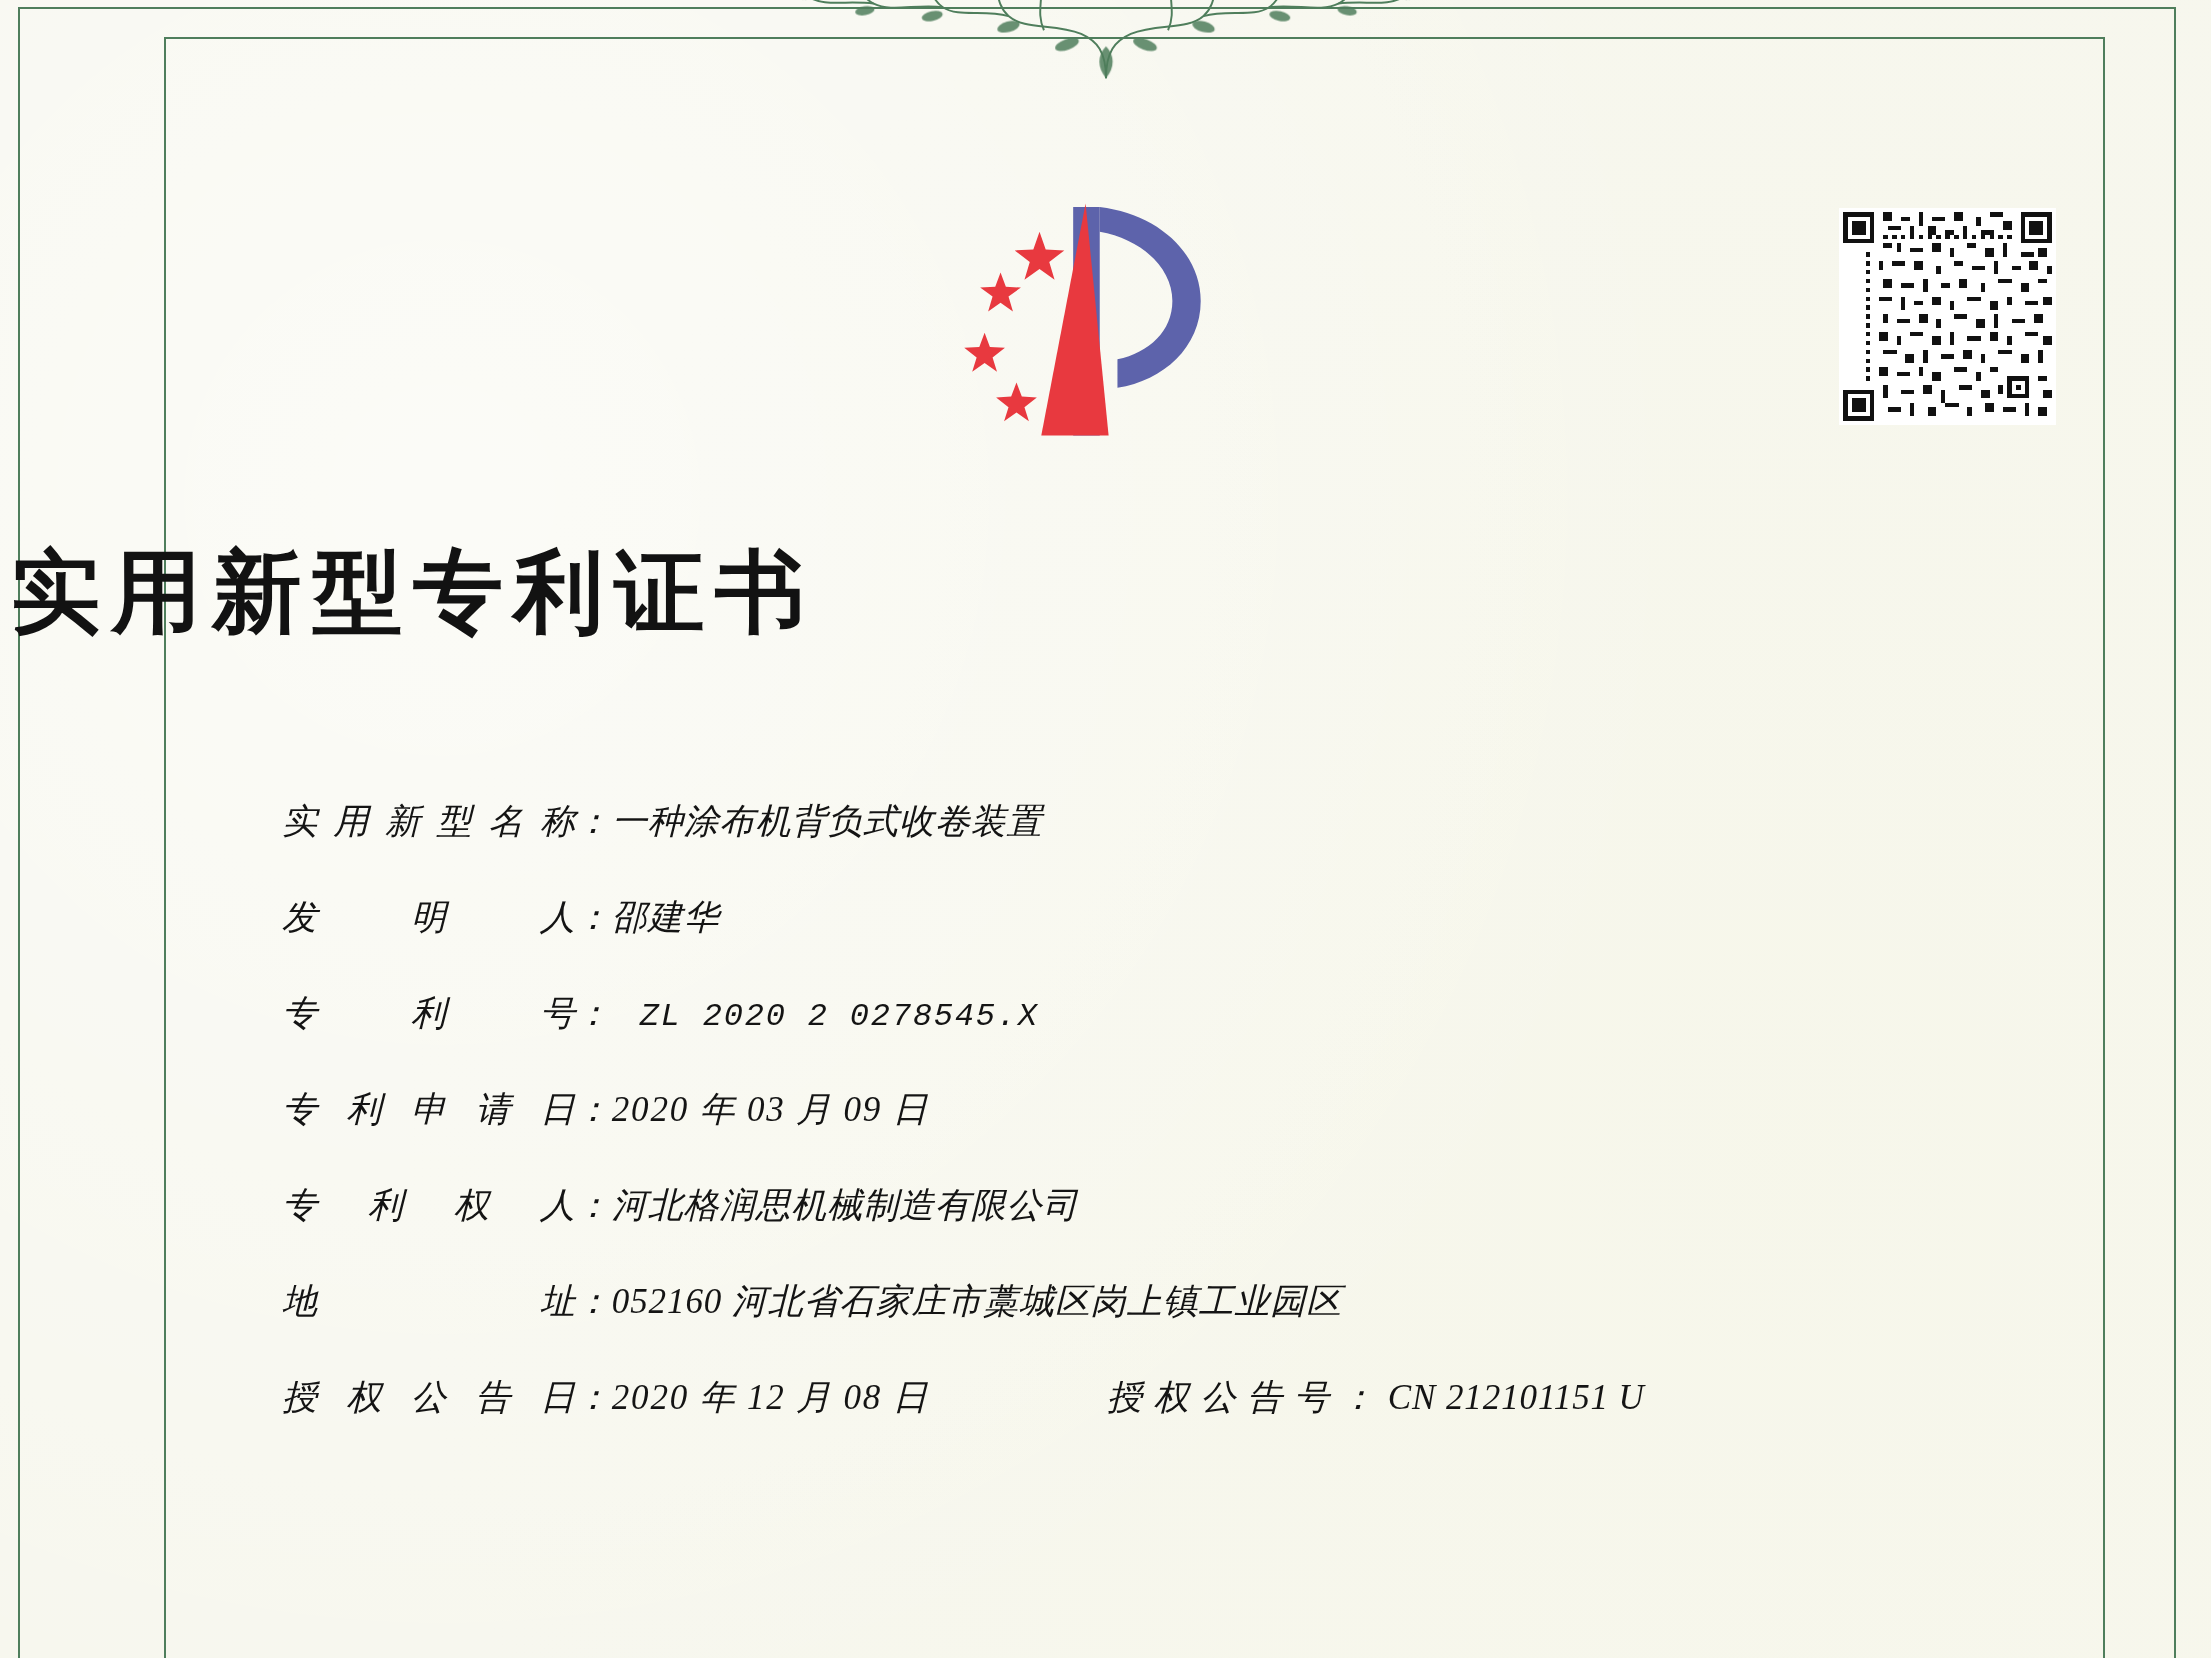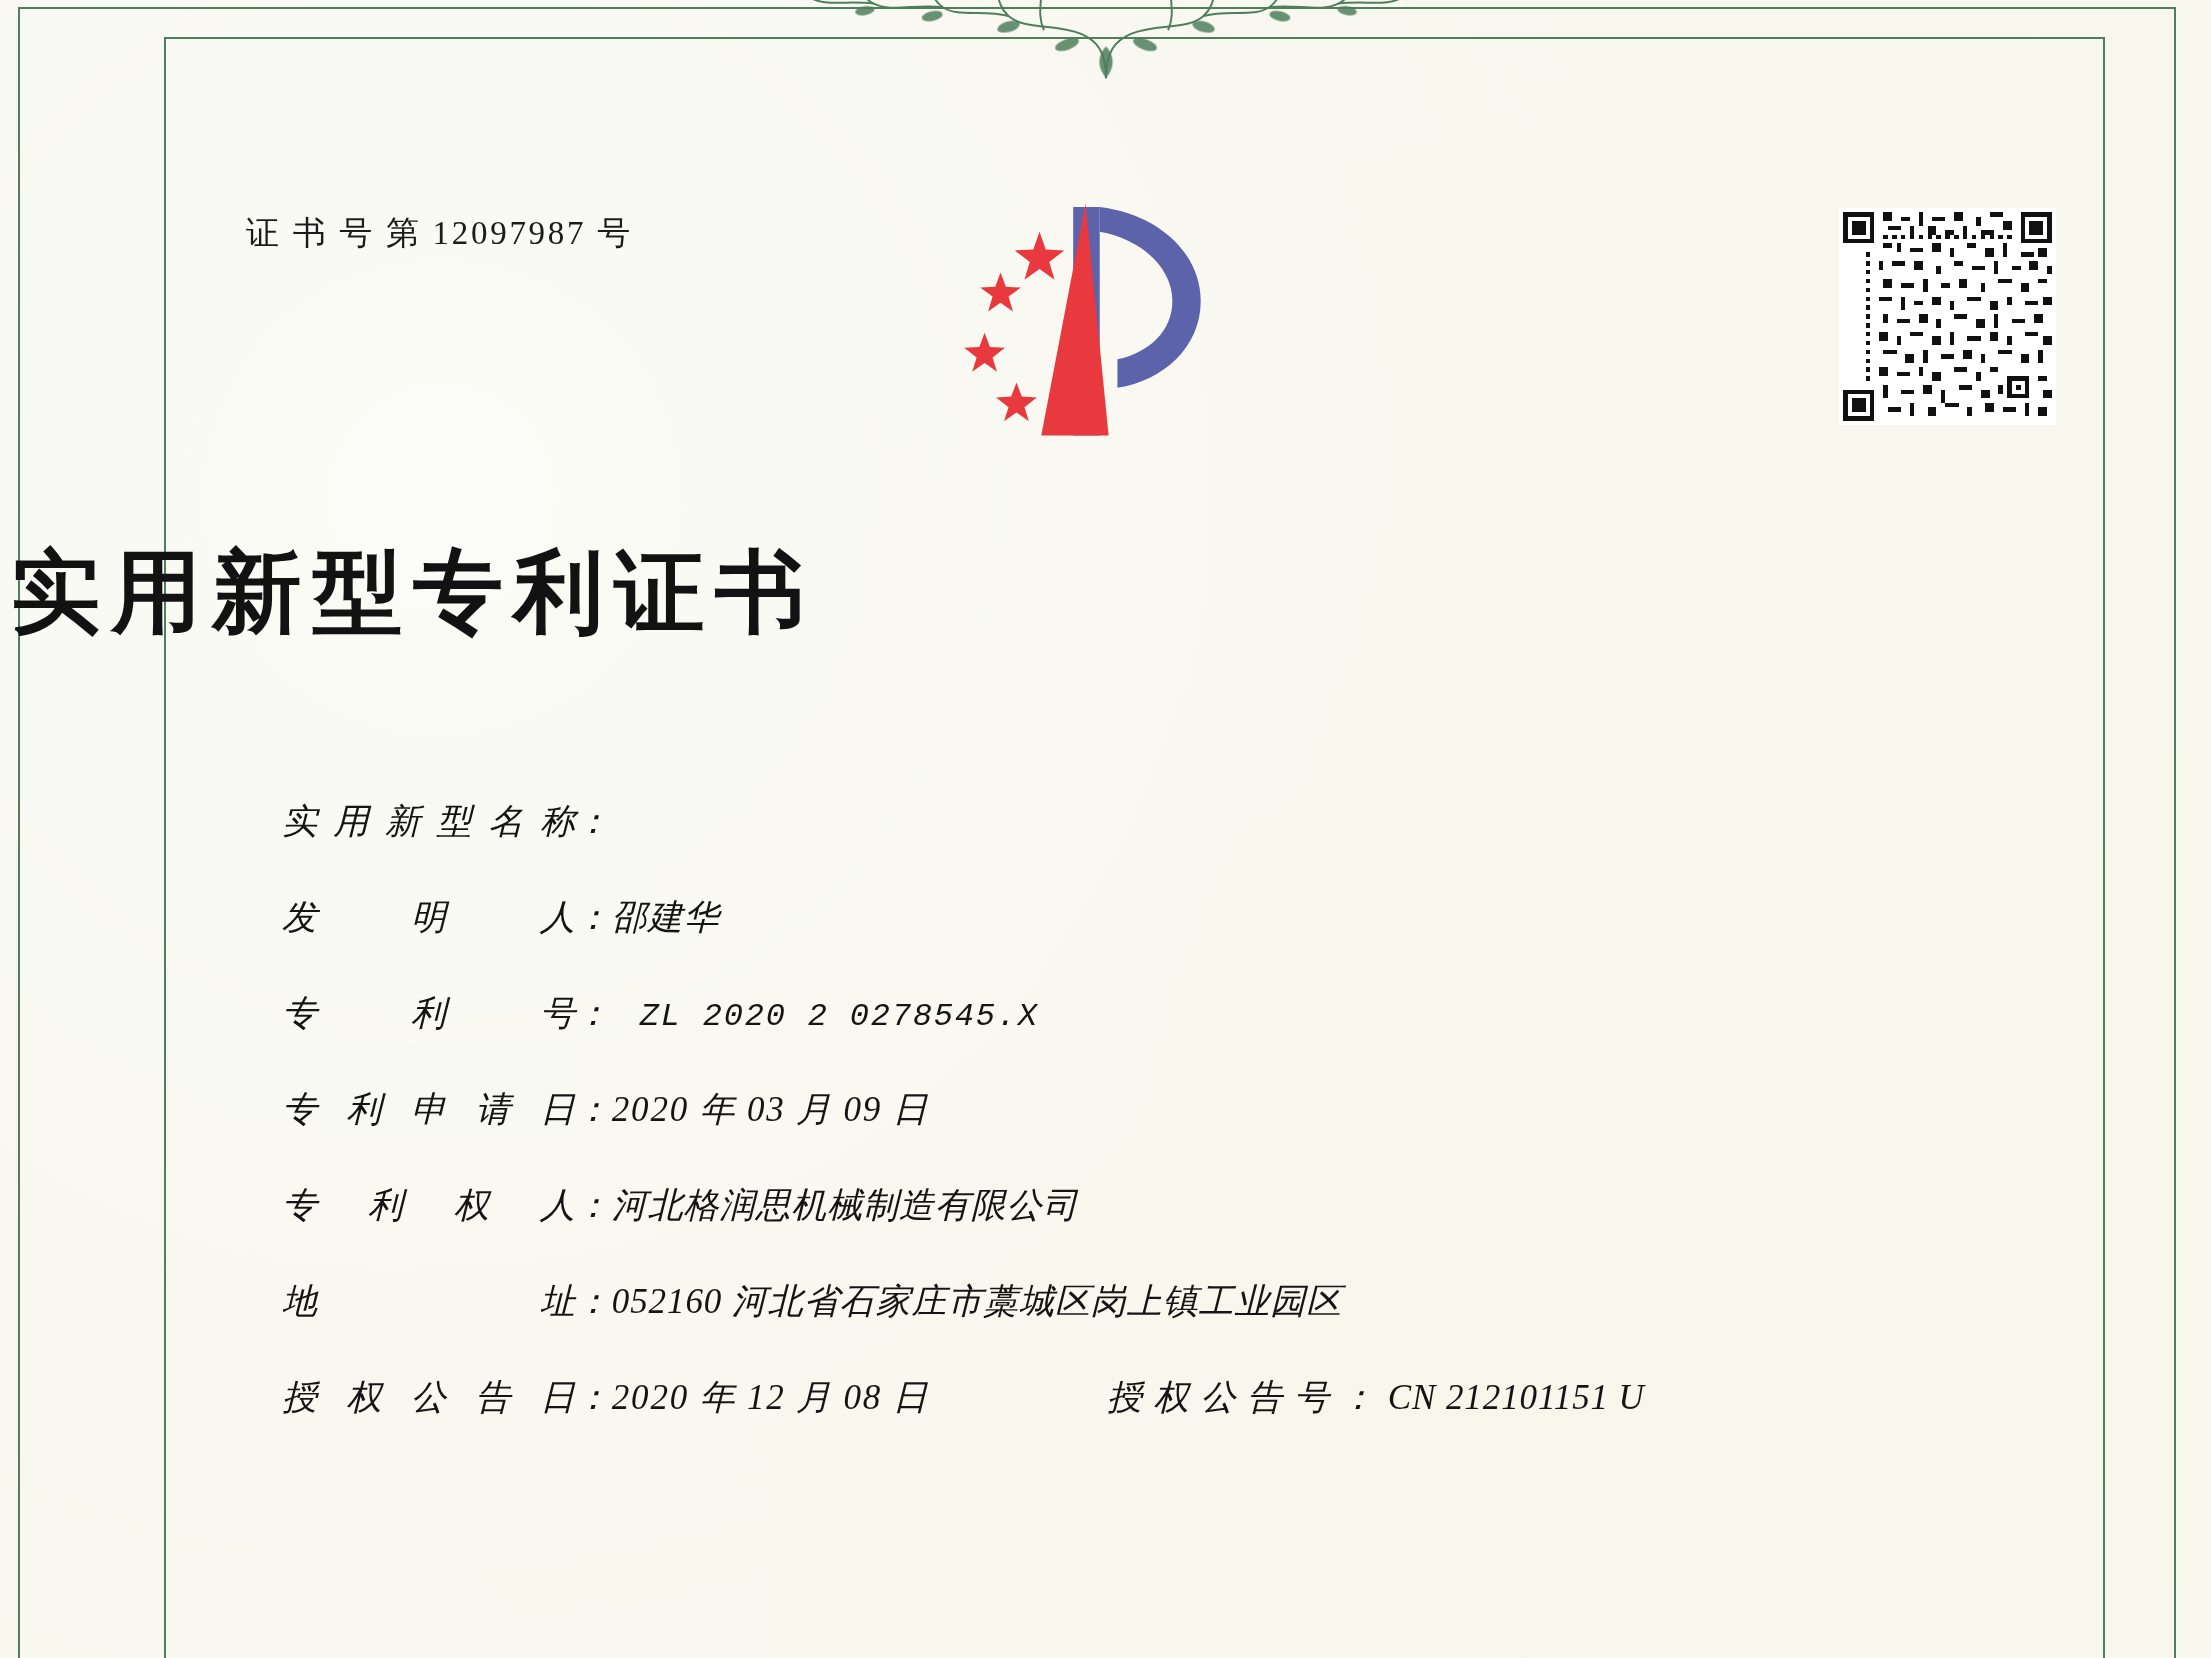--- a/index.html
+++ b/index.html
@@ -202,21 +202,20 @@
         <ellipse cx="300" cy="92" rx="13" ry="6" transform="rotate(-15 300 92)"></ellipse>
         <ellipse cx="520" cy="92" rx="13" ry="6" transform="rotate(15 520 92)"></ellipse>
         <ellipse cx="214" cy="80" rx="12" ry="5.5" transform="rotate(-12 214 80)"></ellipse>
         <ellipse cx="606" cy="80" rx="12" ry="5.5" transform="rotate(12 606 80)"></ellipse>
         <ellipse cx="138" cy="74" rx="11" ry="5" transform="rotate(-10 138 74)"></ellipse>
         <ellipse cx="682" cy="74" rx="11" ry="5" transform="rotate(10 682 74)"></ellipse>
       </g>
     </svg>
   </div>
 
-  <div class="cert-no">证 书 号 第 12097987 号</div>
 
   <div class="emblem">
     <svg width="310" height="257" viewBox="0 0 350 290" xmlns="http://www.w3.org/2000/svg">
 
       <path d="M186 18 C252 26 300 70 300 124 C300 176 258 214 206 222 L206 190 C242 182 268 158 268 124 C268 86 232 54 186 46 Z" fill="#5d63ab"></path>
       <path d="M186 18 L186 276 L156 276 L156 18 Z" fill="#5d63ab"></path>
 
       <path d="M170 14 L196 276 L120 276 Z" fill="#e8393f"></path>
 
       <g fill="#e8393f">
@@ -400,20 +399,21 @@
 
   <div class="main-title">实用新型专利证书</div>
 
   <div class="fields">
 
     <div class="field-row">
       <span class="field-label">
         <span class="lbl-inner">实用新型名称</span>
       </span>
       <span class="field-colon">：</span>
+      <span class="field-value">一种涂布机背负式收卷装置</span>
     </div>
 
     <div class="field-row">
       <span class="field-label">
         <span class="lbl-inner">发 明 人</span>
       </span>
       <span class="field-colon">：</span>
       <span class="field-value">邵建华</span>
     </div>
 

